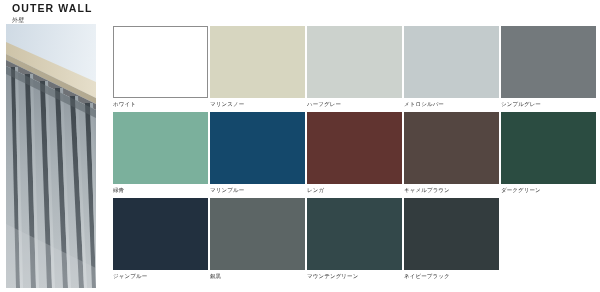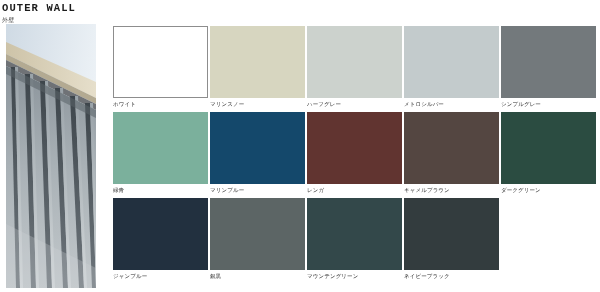--- a/index.html
+++ b/index.html
@@ -18,24 +18,23 @@
   .page {
     position: relative;
     width: 600px;
     height: 292px;
     box-sizing: border-box;
   }
 
   
   .header {
     position: absolute;
-    left: 2px;
+    left: 12px;
     top: 2px;
     width: 200px;
-    font-family: Liberation Mono, monospace;
   }
   .header-title {
     font-size: 10.5px;
     font-weight: bold;
     letter-spacing: 1.1px;
     color: #1c1c1c;
     line-height: 13px;
     white-space: nowrap;
   }
   .header-subtitle {

